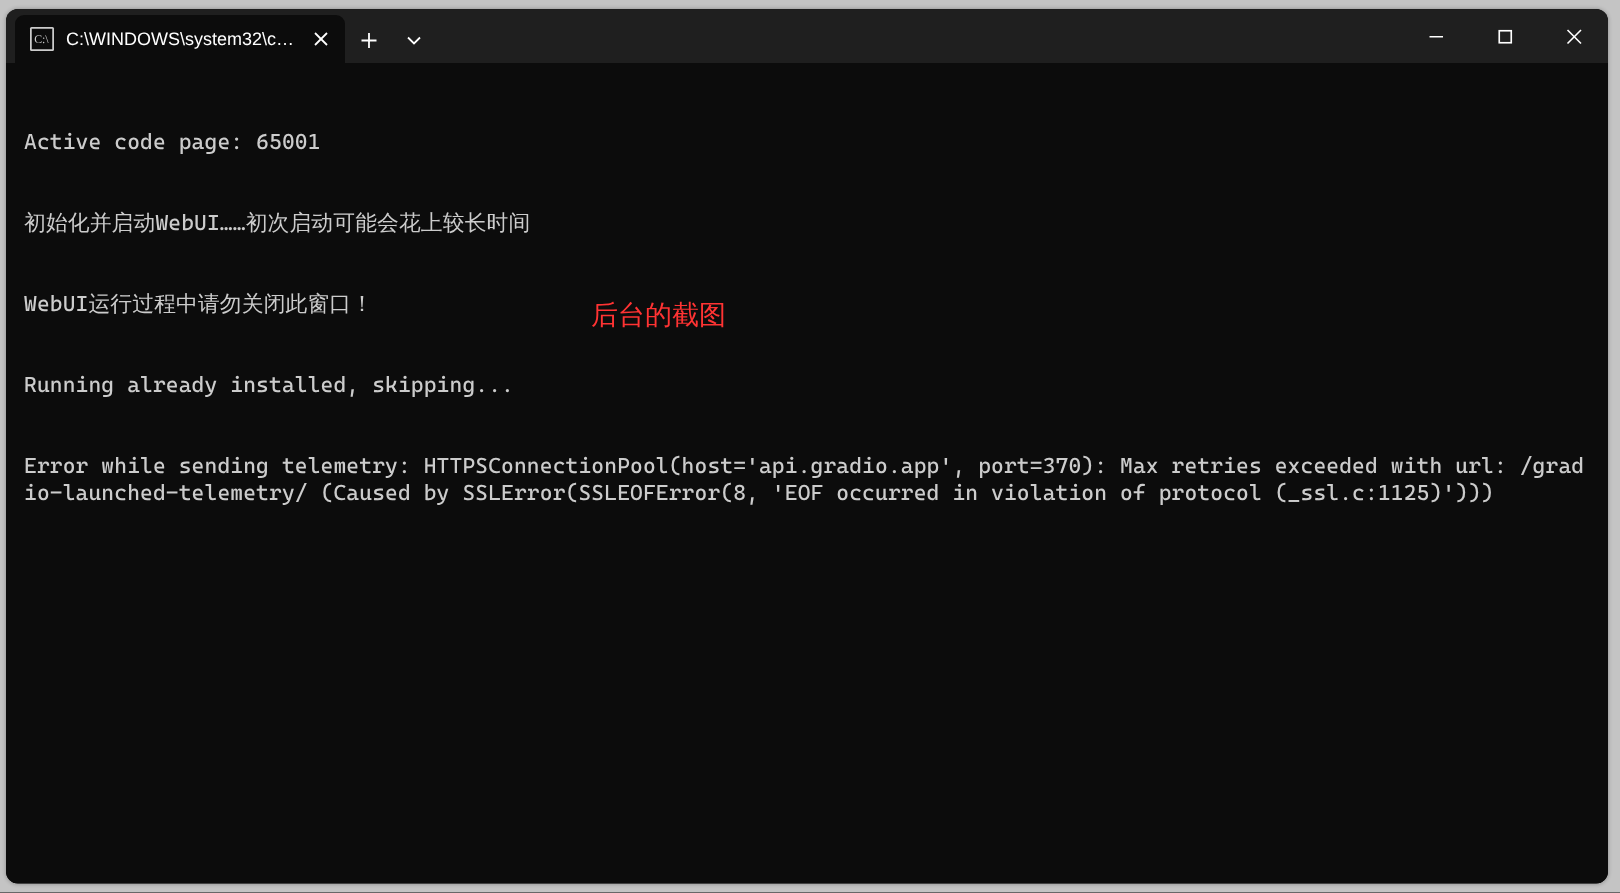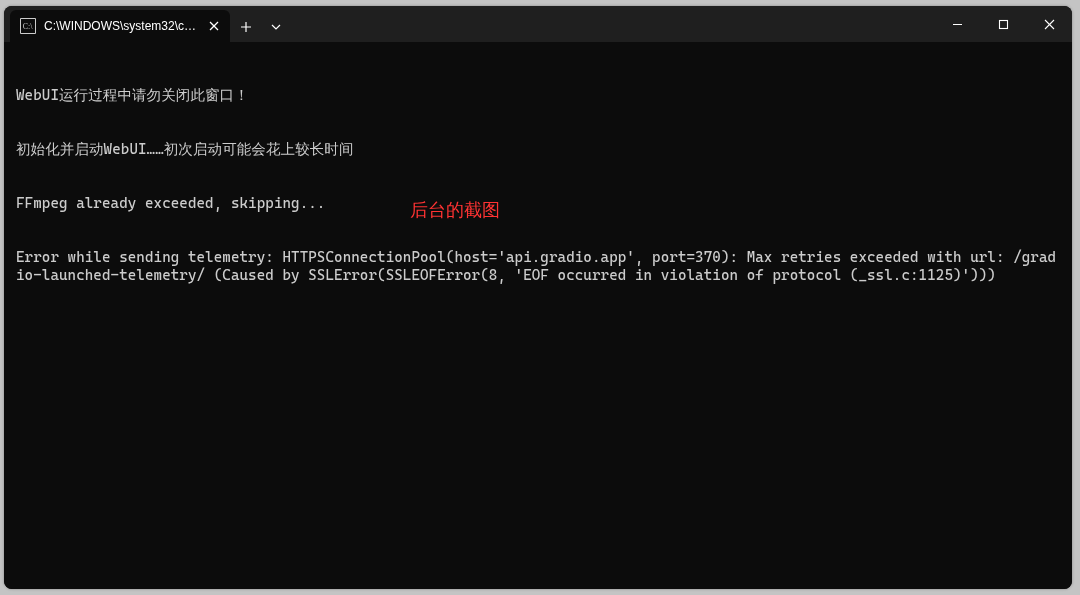--- a/index.html
+++ b/index.html
@@ -135,21 +135,21 @@
       white-space: pre-wrap;
       word-break: break-all;
       overflow: hidden;
       position: relative;
     }
     .terminal-line {
       letter-spacing: 0.1px;
     }
     .annotation {
       position: absolute;
-      left: 410px;
+      left: 394px;
       top: 198px;
       color: #ff3333;
       font-family: "Microsoft YaHei", sans-serif;
       font-size: 18px;
       font-weight: 400;
     }
   </style>
 </head>
 <body>
 
@@ -198,21 +198,22 @@
       <div class="ctrl-btn">
         <svg width="11" height="11" viewBox="0 0 11 11">
             <line x1="1" y1="1" x2="10" y2="10" stroke-width="1.1"></line>
             <line x1="10" y1="1" x2="1" y2="10" stroke-width="1.1"></line>
           </svg>
       </div>
     </div>
   </div>
 
   <div class="terminal-content">
+    <div class="terminal-line">Active code page: 65001</div>
+    <div class="terminal-line">初始化并启动WebUI……初次启动可能会花上较长时间</div>
     <div class="terminal-line">WebUI运行过程中请勿关闭此窗口！</div>
-    <div class="terminal-line">初始化并启动WebUI……初次启动可能会花上较长时间</div>
-    <div class="terminal-line">FFmpeg already exceeded, skipping...</div>
+    <div class="terminal-line">Running already installed, skipping...</div>
     <div class="terminal-line">Error while sending telemetry: HTTPSConnectionPool(host='api.gradio.app', port=370): Max retries exceeded with url: /gradio-launched-telemetry/ (Caused by SSLError(SSLEOFError(8, 'EOF occurred in violation of protocol (_ssl.c:1125)')))</div>
   </div>
 
 </div>
 
 <div class="annotation">后台的截图</div>
 
 </body></html>

